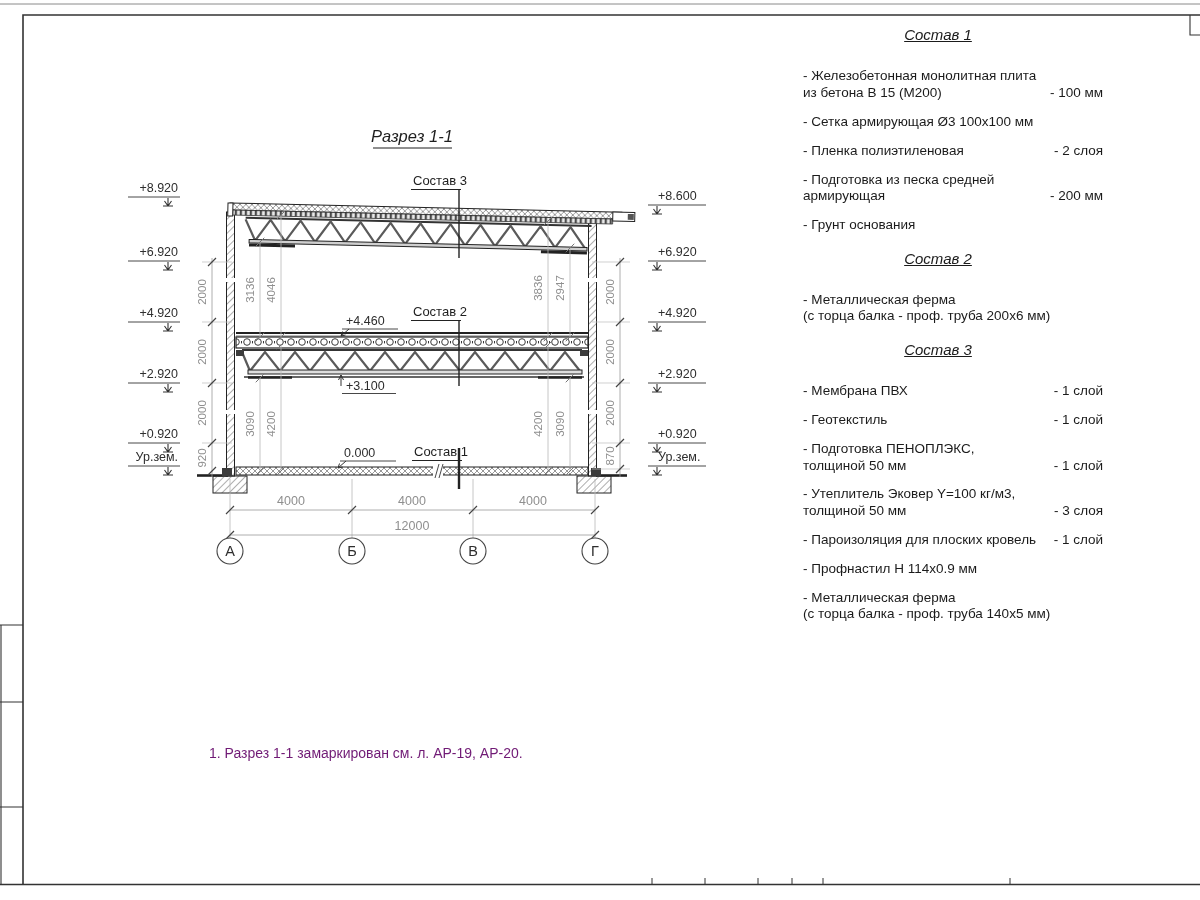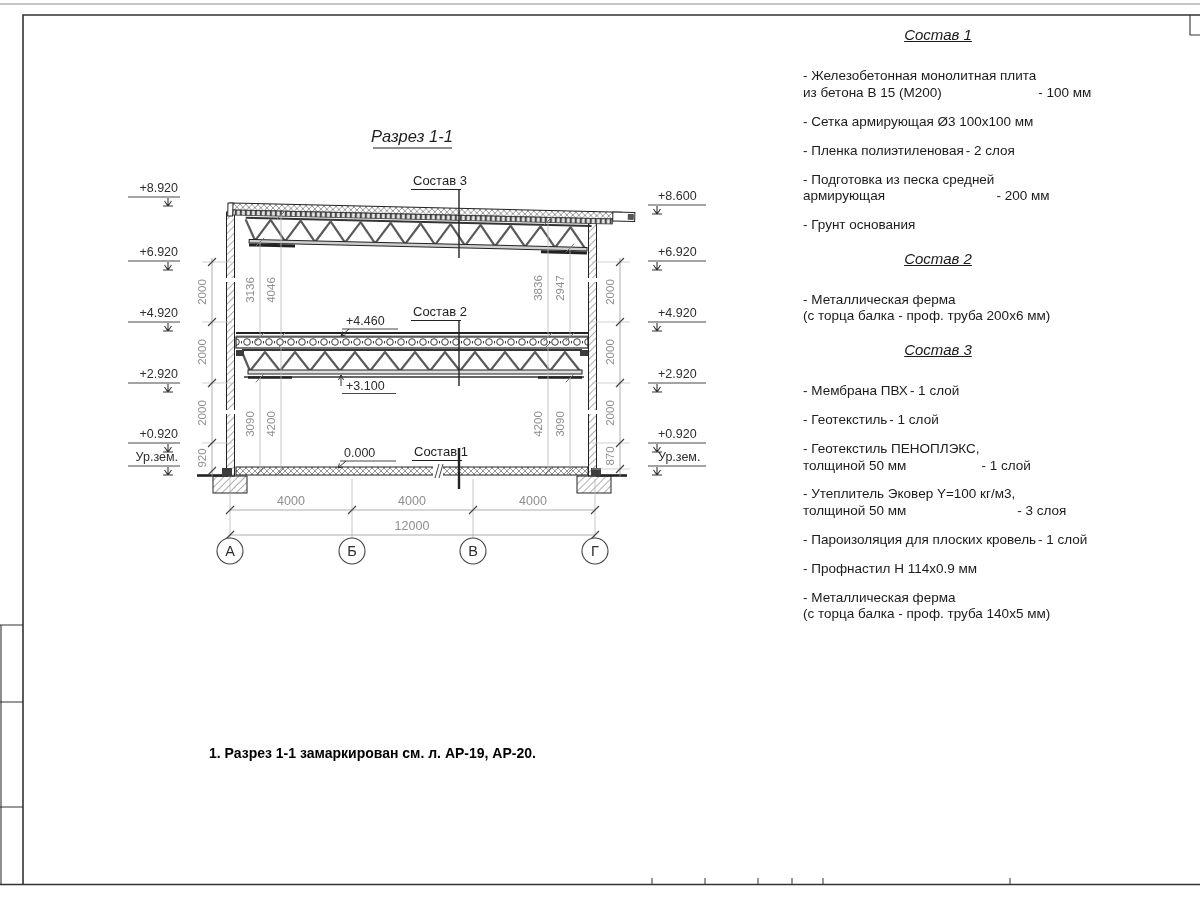--- a/index.html
+++ b/index.html
@@ -10,25 +10,25 @@
   svg text.dim{fill:#8f8f8f;font-size:11.5px;}
   svg text.dimb{fill:#8f8f8f;font-size:12.5px;}
   svg text.mark{font-size:12.5px;fill:#2e2e2e;}
   svg text.lbl{font-size:13px;fill:#1e1e1e;}
   svg text.axis{font-size:14.5px;fill:#2e2e2e;}
   svg text.ttl{font-size:16.5px;font-style:italic;fill:#1e1e1e;}
   .panel{position:absolute;left:803px;top:26px;width:300px;font-size:13.5px;line-height:1.22;color:#1b1b1b;}
   .sec{margin-bottom:16px;}
   .sec-title{font-style:italic;font-size:15px;text-align:center;text-decoration:underline;
              margin:0 30px 24px 0;}
-  .item{display:flex;align-items:flex-end;margin-bottom:12.5px;}
+  .item{display:flex;justify-content:space-between;align-items:flex-end;margin-bottom:12.5px;}
   .it-text .l1,.it-text .l2{display:block;white-space:nowrap;}
   .it-text .l2{margin-left:0;}
   .it-val{white-space:nowrap;margin-left:2px;}
-  .note{position:absolute;left:209px;top:745px;font-size:14px;color:#000000;font-weight:bold;}
+  .note{position:absolute;left:209px;top:745px;font-size:14px;color:#701a75;}
 </style>
 </head>
 <body>
 
 <div class="sheet">
 
 <svg width="1200" height="900" viewBox="0 0 1200 900">
   <defs>
     <pattern id="hatch" width="5" height="5" patternUnits="userSpaceOnUse" patternTransform="rotate(45)">
       <line x1="0" y1="0" x2="0" y2="5" stroke="#6a6a6a" stroke-width="1.1"></line>
@@ -295,21 +295,21 @@
     </div>
     <div class="item">
       <span class="it-text">
             <span class="l1">- Геотекстиль</span>
             <span class="l2"></span>
           </span>
       <span class="it-val">- 1 слой</span>
     </div>
     <div class="item">
       <span class="it-text">
-            <span class="l1">- Геотекстиль ПЕНОПЛЭКС,</span>
+            <span class="l1">- Подготовка ПЕНОПЛЭКС,</span>
             <span class="l2">толщиной 50 мм</span>
           </span>
       <span class="it-val">- 1 слой</span>
     </div>
     <div class="item">
       <span class="it-text">
             <span class="l1">- Утеплитель Эковер Y=100 кг/м3,</span>
             <span class="l2">толщиной 50 мм</span>
           </span>
       <span class="it-val">- 3 слоя</span>

